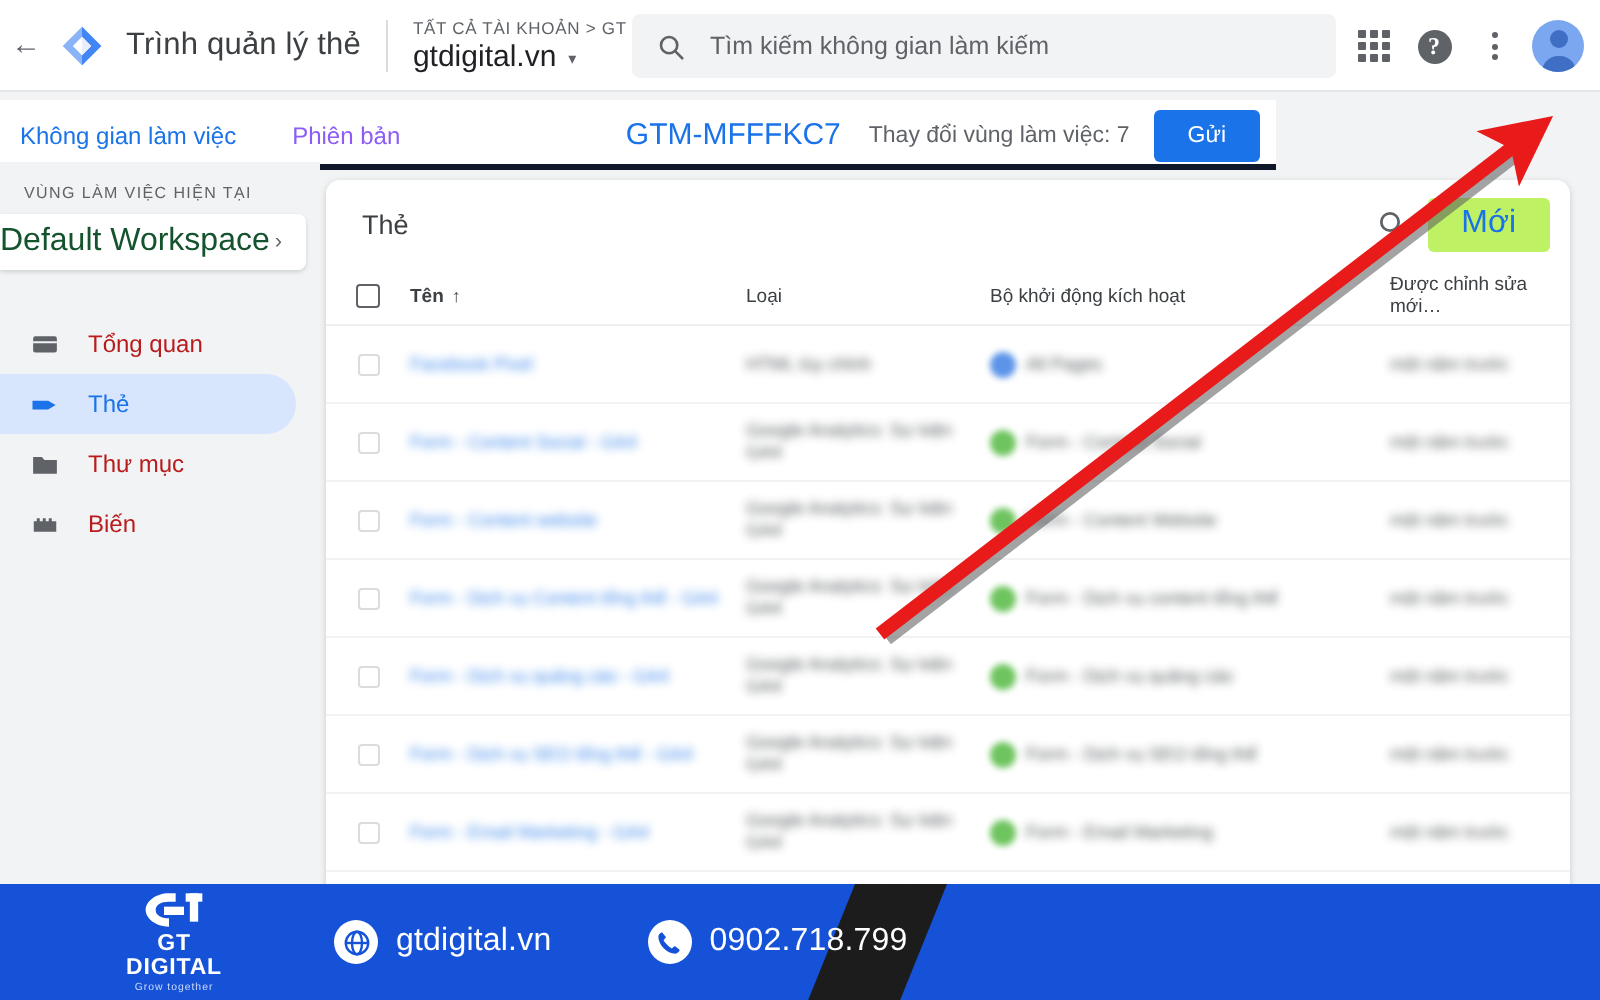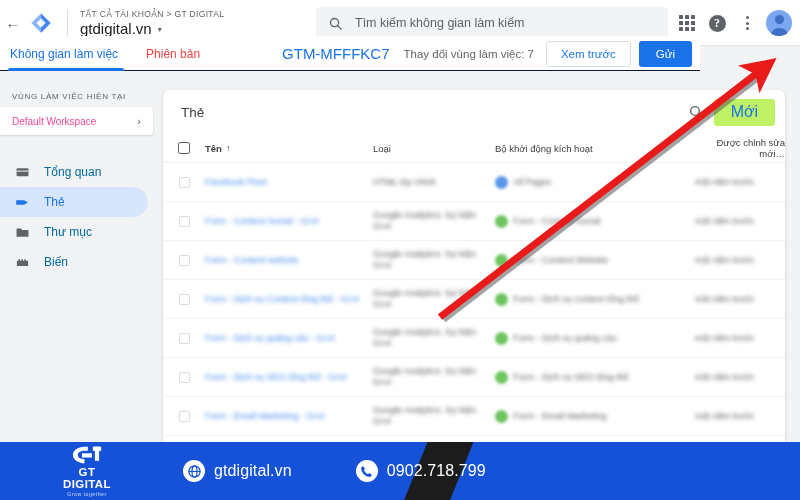--- a/index.html
+++ b/index.html
@@ -109,31 +109,31 @@
     width: 17px; height: 9px;
     border-radius: 9px 9px 0 0; background: #3f6fc4;
     position: absolute; margin-bottom: 0px;
   }
   .avatar-inner { position: relative; width: 26px; height: 26px; display:flex; align-items:center; justify-content:center;}
   .avatar-inner .head { position:absolute; top:5px; left:8.5px; width:9px;height:9px;border-radius:50%;background:#3f6fc4; }
   .avatar-inner .body { position:absolute; bottom:0px; left:4.5px; width:17px;height:8px;border-radius:9px 9px 0 0;background:#3f6fc4; }
 
   
   .navbar {
-    position: absolute; top: 36px; left: 0;
-    width: 700px; height: 35px;
+    position: absolute; top: 50px; left: 0;
+    width: 638px; height: 35px;
     background: #ffffff;
-    border-bottom: 1px solid #0f172a;
+    border-bottom: 3px solid #0f172a;
     box-sizing: border-box;
   }
   .tabs { display: flex; height: 35px; align-items: center; }
   .tab {
     position: relative; height: 35px;
     display: flex; align-items: center;
-    font-size: 12px; color: #ef4444;
+    font-size: 12px; color: #8b5cf6;
     padding: 0 14px; cursor: pointer;
     white-space: nowrap;
   }
   .tab:first-child { padding-left: 10px; }
   .tab.active { color: #1a73e8; }
   .tab.active::after {
     content: ""; position: absolute;
     left: 8px; right: 8px; bottom: 0;
     height: 3px; background: #1a73e8;
     border-radius: 2px 2px 0 0;
@@ -180,32 +180,32 @@
   }
   .ws-card {
     margin: 6px 7px 0 0;
     height: 28px; background: #fff;
     border-radius: 0 4px 4px 0;
     display: flex; align-items: center;
     box-shadow: 0 1px 2px rgba(60,64,67,.18);
     cursor: pointer;
   }
   .ws-card-name {
-    font-size: 10px; color: #ec4899;
-    margin-left: 12px; flex: 1; white-space: nowrap;
+    font-size: 16px; color: #14532d;
+    flex: 1; white-space: nowrap;
   }
   .ws-card-caret {
     font-size: 11px; color: #5f6368; margin-right: 12px;
   }
   .navlist { margin-top: 22px; }
   .navitem {
     height: 30px; display: flex; align-items: center;
     margin-right: 12px;
     border-radius: 0 16px 16px 0;
-    cursor: pointer; color: #0369a1;
+    cursor: pointer; color: #b91c1c;
   }
   .navitem.active { background: #d7e6fd; color: #1a73e8; }
   .navitem .ni-icon {
     width: 18px; margin-left: 13px;
     display: flex; align-items: center; justify-content: center;
     color: #5f6368;
   }
   .navitem.active .ni-icon { color: #1a73e8; }
   .navitem .ni-label {
     font-size: 12px; margin-left: 13px; white-space: nowrap;
@@ -248,21 +248,21 @@
   .col-check { width: 42px; display: flex; justify-content: center; align-items:center;}
   .chk {
     width: 12px; height: 12px;
     border: 1.6px solid #5f6368; border-radius: 2px;
     box-sizing: border-box; cursor: pointer;
   }
   .chk.row { border-color: #dadce0; width: 11px; height: 11px; }
   .col-name { width: 168px; display:flex; align-items:center; gap:4px; font-weight: bold; }
   .col-type { width: 122px; }
   .col-trigger { width: 200px; }
-  .col-mod { flex: 1; text-align: right; }
+  .col-mod { flex: 1; }
   .sort-arrow { font-size: 9px; color: #3c4043; }
 
   .trow {
     height: 38px; display: flex; align-items: center;
     border-bottom: 1px solid #f1f2f3;
     font-size: 9px;
   }
   .trow .col-check { align-self: center; }
   .cell-name {
     width: 168px; color: #1a73e8;
@@ -307,21 +307,21 @@
   }
   .banner-slash {
     position: absolute; left: 415px; top: -6px;
     width: 46px; height: 74px;
     background: #1c1c1c;
     transform: skewX(-22deg);
   }
   .banner-inner {
     position: absolute; left: 0; top: 0;
     width: 800px; height: 58px;
-    display: flex; align-items: center; gap: 16px;
+    display: flex; align-items: center;
   }
   .brand-logo { margin-left: 55px; width: 64px; text-align: center; }
   .brand-mark { display:flex; justify-content:center; }
   .brand-name {
     color: #fff; font-size: 11.5px; font-weight: bold;
     letter-spacing: .4px; margin-top: 1px;
   }
   .brand-tag {
     color: #ccd9f7; font-size: 5.2px;
     letter-spacing: .5px; margin-top: 1px;
@@ -351,20 +351,21 @@
 
     <div class="gtm-logo">
       <svg width="22" height="22" viewBox="0 0 24 24">
         <path d="M12 1.5 L22.5 12 L12 22.5 L1.5 12 Z" fill="#8ab4f8"></path>
         <path d="M12 1.5 L22.5 12 L12 22.5 Z" fill="#4285f4"></path>
         <path d="M12 7 L17 12 L12 17 L7 12 Z" fill="#ffffff"></path>
         <path d="M12 7 L17 12 L12 17 Z" fill="#e8eefb"></path>
       </svg>
     </div>
 
+    <div class="product-title">Trình quản lý thẻ</div>
 
     <div class="hdr-divider"></div>
 
     <div class="acct-block">
       <div class="acct-crumb">Tất cả tài khoản &gt; GT DIGITAL</div>
       <div class="acct-name">
         <span>gtdigital.vn</span>
         <span class="acct-caret">▾</span>
       </div>
     </div>
@@ -413,21 +414,20 @@
   </div>
 
   <div class="navbar">
     <div class="tabs">
       <div class="tab active">Không gian làm việc</div>
       <div class="tab">Phiên bản</div>
     </div>
     <div class="nav-right">
       <span class="gtm-id">GTM-MFFFKC7</span>
       <span class="ws-changes">Thay đổi vùng làm việc: 7</span>
-      <button class="btn-outline">Xem trước</button>
       <button class="btn-primary">Gửi</button>
     </div>
   </div>
 
   <div class="sidebar">
     <div class="ws-label">VÙNG LÀM VIỆC HIỆN TẠI</div>
 
     <div class="ws-card">
       <span class="ws-card-name">Default Workspace</span>
       <span class="ws-card-caret">›</span>

